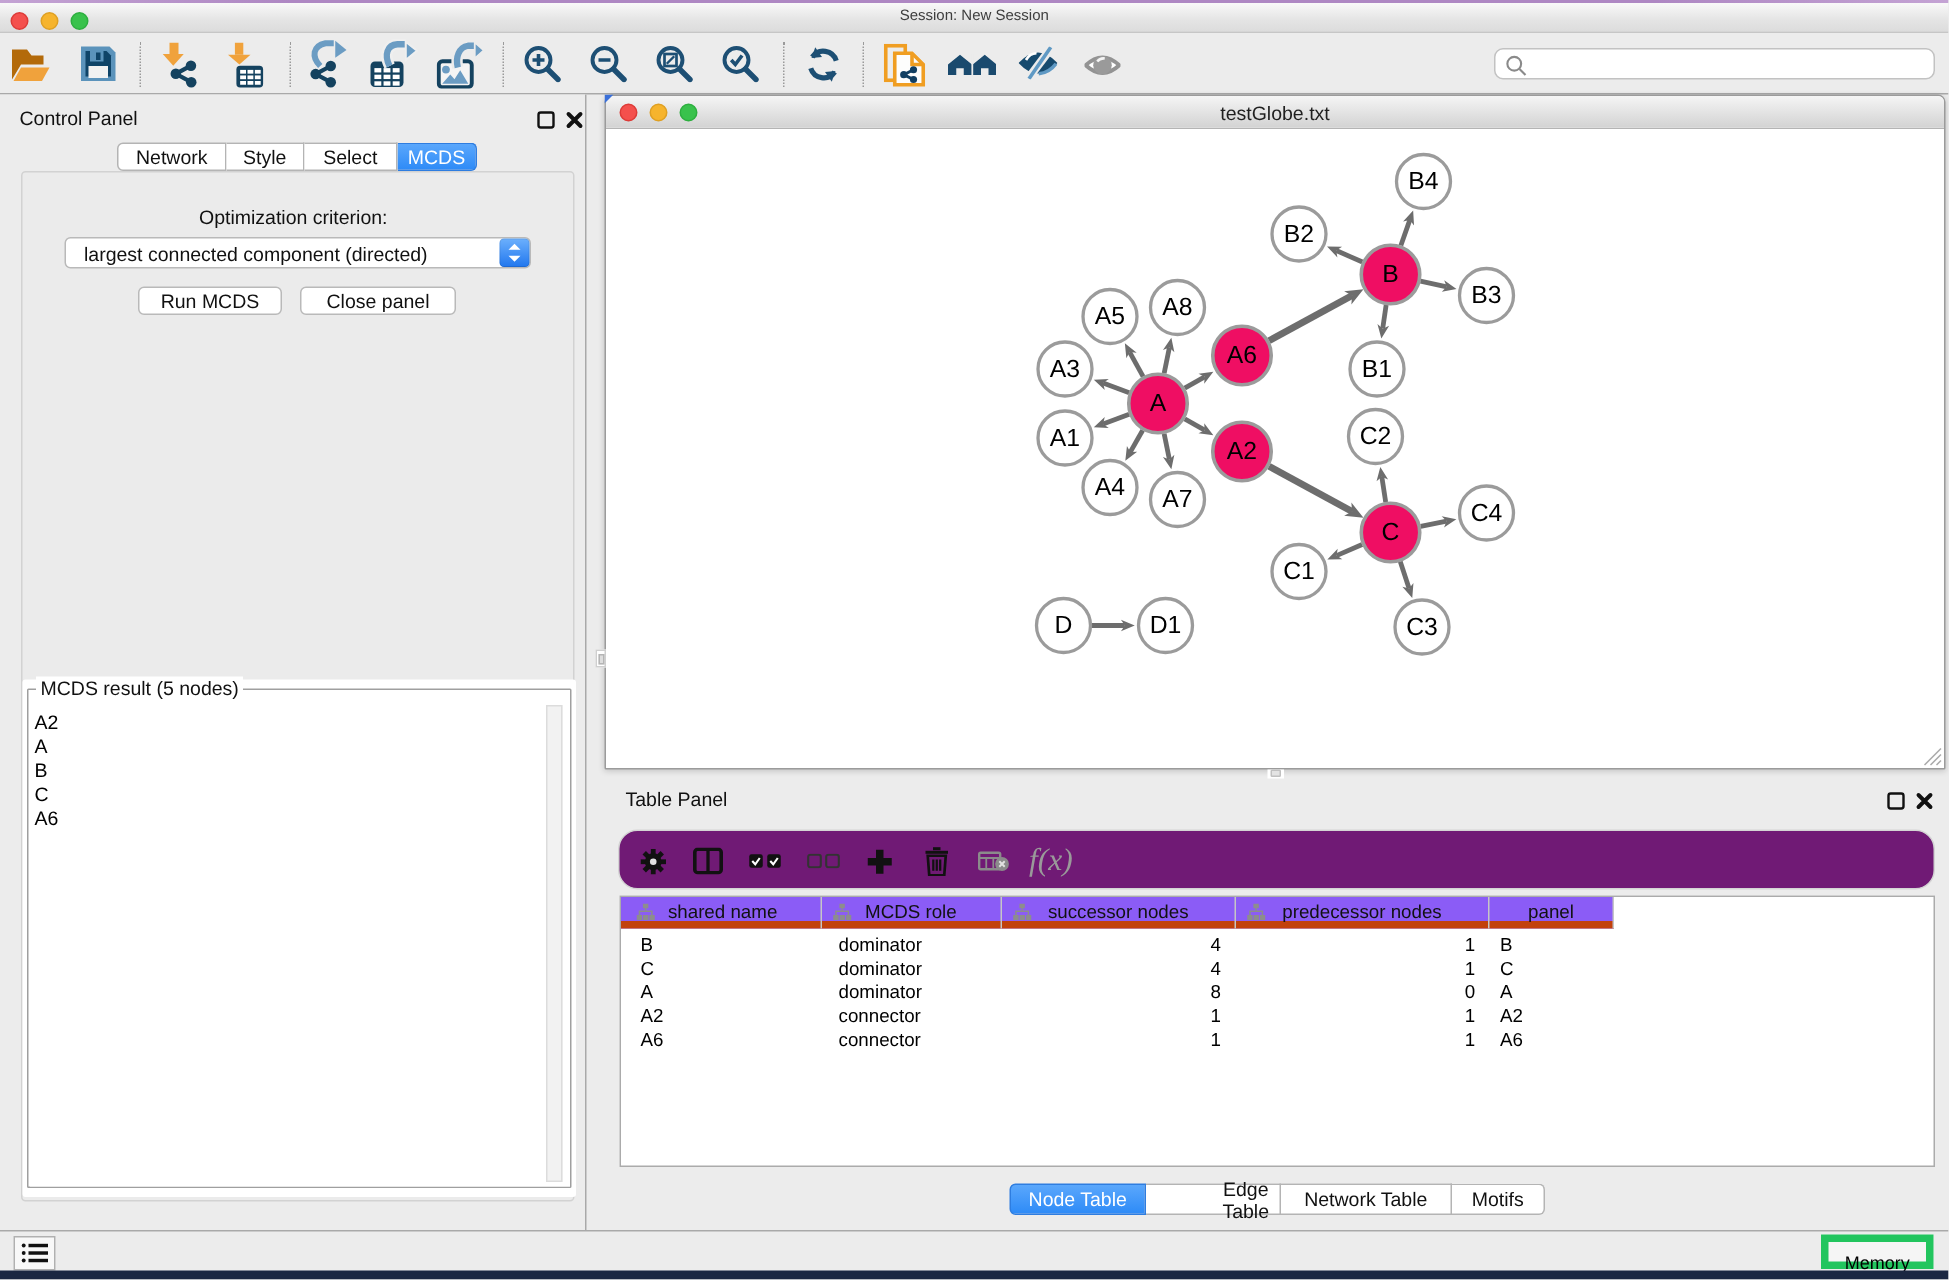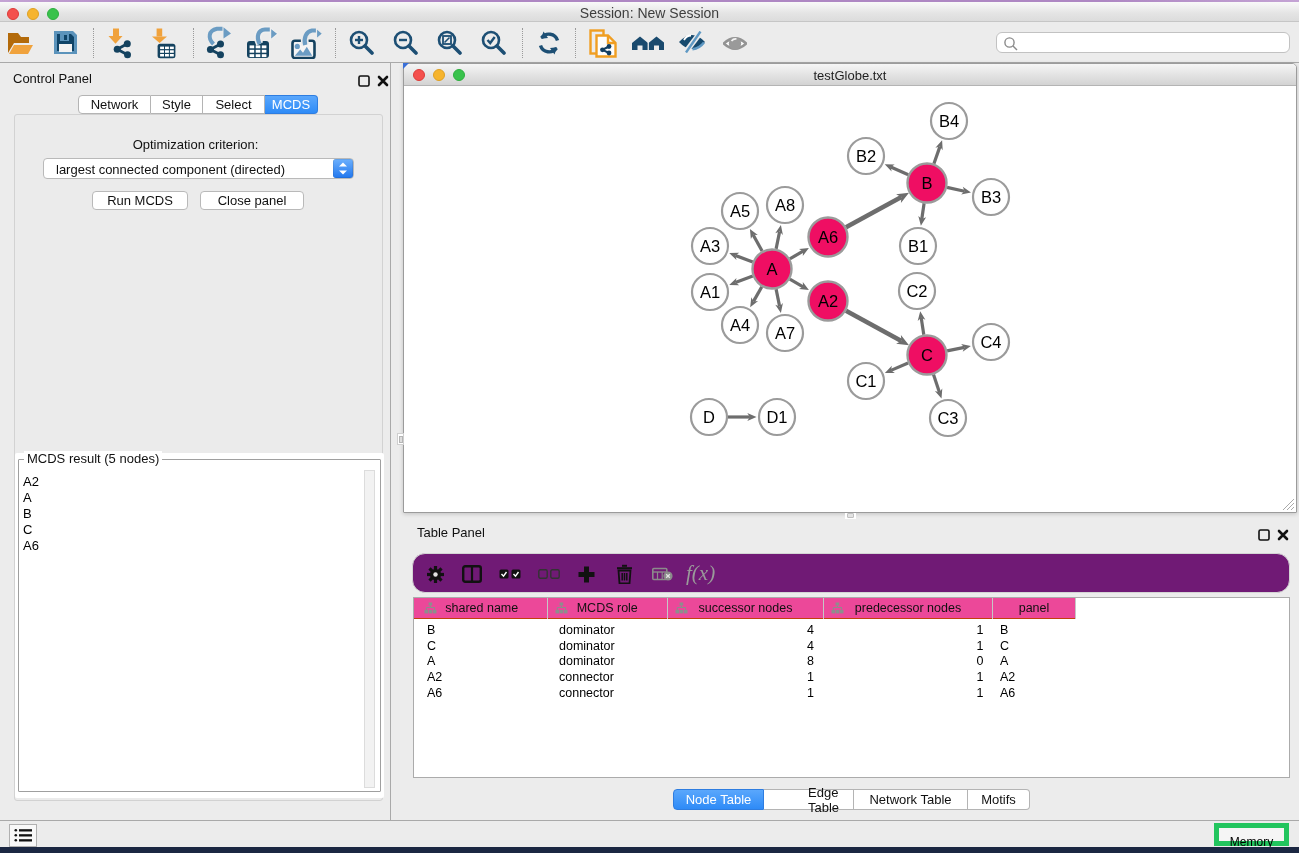--- a/index.html
+++ b/index.html
@@ -5,40 +5,40 @@
   * { margin:0; padding:0; box-sizing:border-box; }
   html,body { width:1299px; height:853px; overflow:hidden; }
   body { font-family:"Liberation Sans", sans-serif; background:#ececec; }
   #app { position:relative; width:1299px; height:853px; }
   .abs { position:absolute; }
   #purple { left:0; top:0; width:1299px; height:2px;
     background:linear-gradient(90deg,#c4a3d4,#ae87c3 15%,#ae87c3 85%,#c4a3d4); }
   #titlebar { left:0; top:2px; width:1299px; height:20px;
     background:linear-gradient(#f9f9f9,#e4e4e4 60%,#dcdcdc); border-bottom:1px solid #c6c6c6; }
   #titlebar .title { position:absolute; left:0; right:0; top:3px; text-align:center;
-    font-size:14px; color:#3e3e3e; }
+    font-size:10px; color:#3e3e3e; }
   .tl { position:absolute; width:12px; height:12px; border-radius:50%; top:6px; }
   #toolbar { left:0; top:22px; width:1299px; height:41px; background:#ececec;
     border-bottom:1px solid #a9a9a9; }
   .sep { position:absolute; top:6px; height:30px; width:0;
     border-left:1px dotted #9a9a9a; }
   .ticon { position:absolute; top:29px; }
   #searchbox { position:absolute; left:996px; top:10px; width:294px; height:21px;
     background:#fff; border:1px solid #c2c2c2; border-radius:6px; }
   
   #cpanel { left:0; top:63px; width:391px; height:757px; background:#ececec;
     border-right:1px solid #a9a9a9; }
   #cpanel .hdr { position:absolute; left:13px; top:8px; font-size:13px; color:#111; }
   .winbtns { position:absolute; }
   #cp-inner { position:absolute; left:14px; top:51px; width:369px; height:687px;
     border:1px solid #d2d2d2; border-radius:3px; background:#ebebeb; }
   .segrow { position:absolute; display:flex; }
   #cpanel .seg { height:19px; }
   .seg { height:21px; background:#fff; border:1px solid #b4b4b4; border-left:none;
-    font-size:13px; color:#111; display:flex; align-items:center; justify-content:center; }
+    font-size:13px; color:#111; display:flex; align-items:center; justify-content:center;text-align:center; }
   .seg.first { border-left:1px solid #b4b4b4; border-radius:4px 0 0 4px; }
   .seg.last { border-radius:0 4px 4px 0; }
   .seg.sel { background:linear-gradient(#5aa7fc,#2e8bf7); border-color:#2e7de0; color:#fff; }
   #optlabel { position:absolute; left:0; width:391px; top:74px; text-align:center;
     font-size:13px; color:#111; }
   #dropdown { position:absolute; left:43px; top:95px; width:311px; height:21px;
     background:#fff; border:1px solid #b9b9b9; border-radius:4px; }
   #dropdown .txt { position:absolute; left:12px; top:3px; font-size:13px; color:#111; }
   #dropdown .step { position:absolute; right:0px; top:0px; width:20px; height:19px;
     border-radius:3px; background:linear-gradient(#6cb0fd,#2177ee);
@@ -65,21 +65,21 @@
     border-bottom:1px solid #b4b4b4; border-radius:4px 4px 0 0; }
   #nw-title .title { position:absolute; left:0; right:0; top:4px; text-align:center;
     font-size:13px; color:#1f1f1f; }
   
   #tp-hdr { left:417px; top:525px; font-size:13px; color:#111; }
   #tp-toolbar { left:412px; top:553px; width:878px; height:40px; background:#701a75;
     border:1px solid #d4d4d4; border-radius:13px; }
   #tbl { left:413px; top:597px; width:877px; height:181px; background:#fff;
     border:1px solid #ababab; }
   #tbl-head { position:absolute; left:0; top:0; width:662px; height:21px;
-    background:#ec4899; border-bottom:1px solid #c2410c; }
+    background:#8b5cf6; border-bottom:5px solid #c2410c; }
   .th { position:absolute; top:0; height:21px; border-right:1px solid #c6c6c6;
     font-size:12.5px; color:#111; text-align:center; line-height:21px; }
   .rowtxt { position:absolute; font-size:12.5px; color:#000; height:16px; line-height:16px; }
   
   #statusbar { left:0; top:820px; width:1299px; height:27px; background:#ececec;
     border-top:1px solid #a9a9a9; }
   #navy { left:0; top:847px; width:1299px; height:6px; background:#1b2742; }
   #membtn { position:absolute; left:1214px; top:2px; width:75px; height:23px;
     background:#f5f5f5; border:5px solid #22c55e; font-size:12px; color:#000;
     display:flex; align-items:center;flex-direction:column; }

